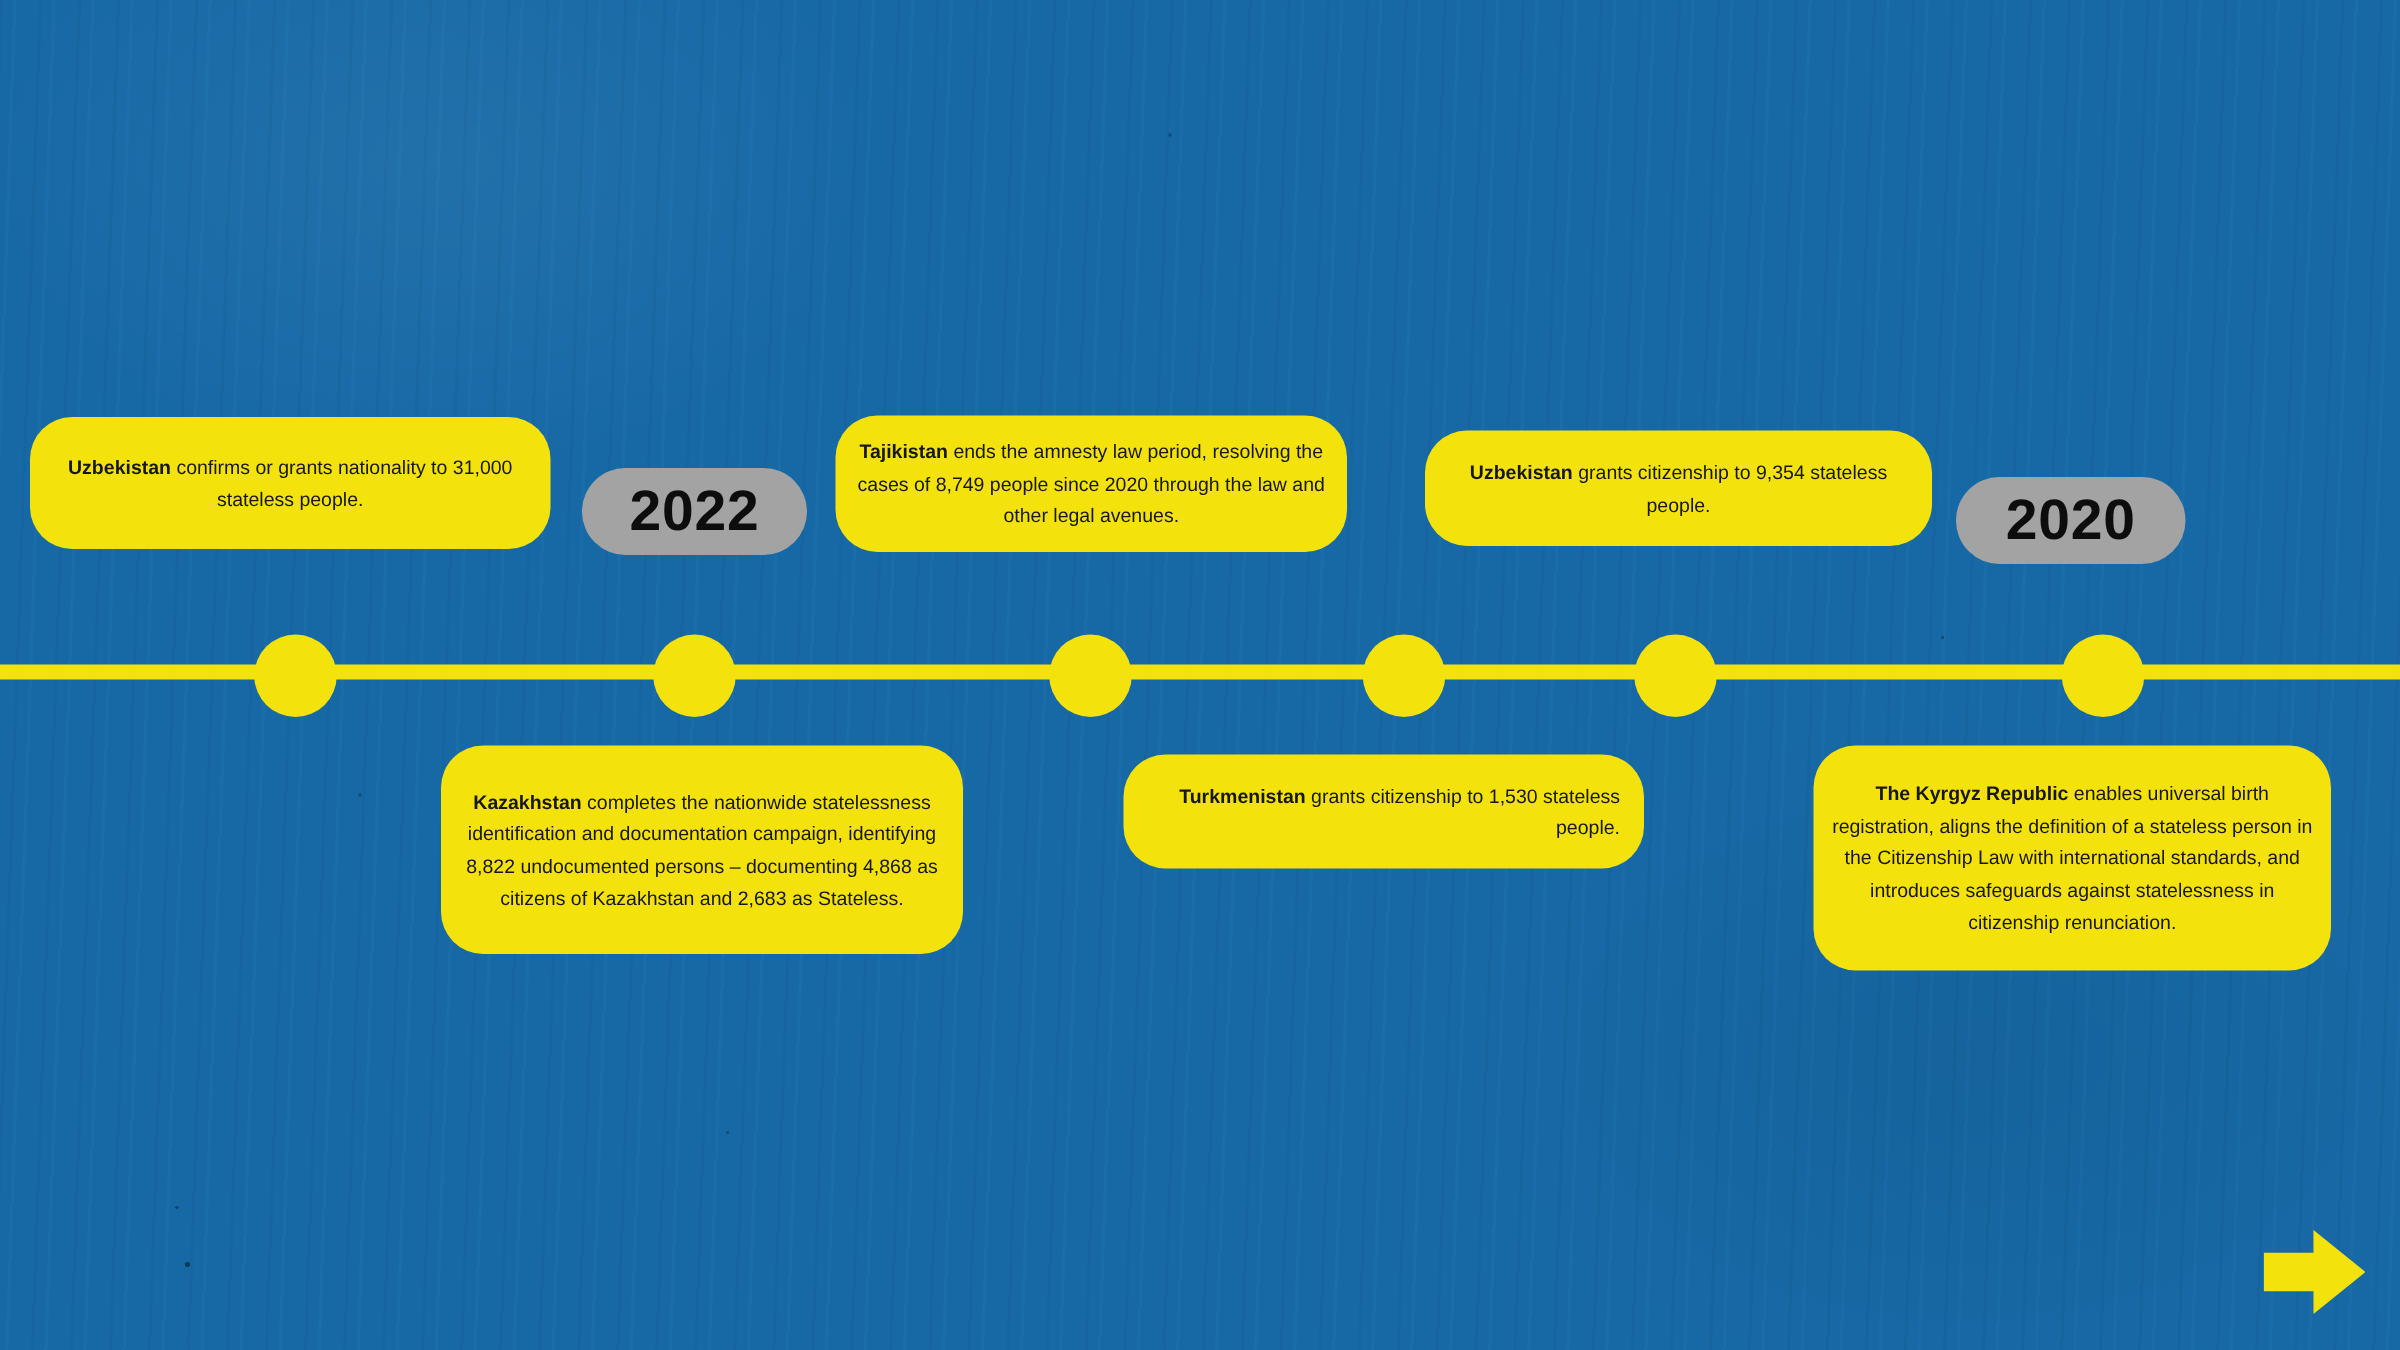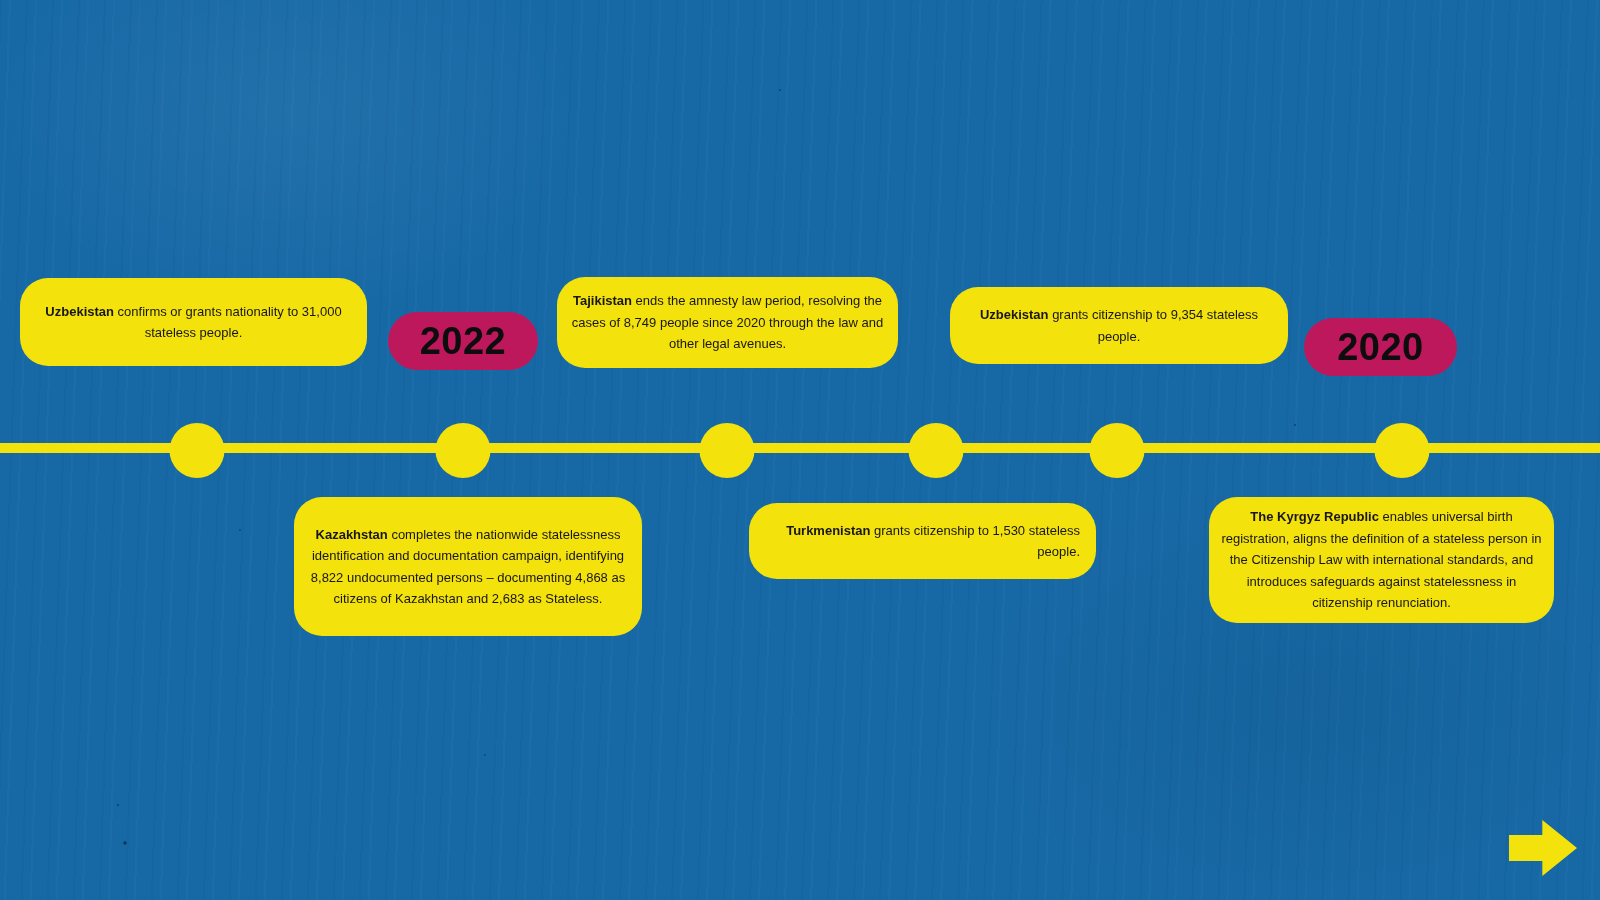--- a/index.html
+++ b/index.html
@@ -63,39 +63,39 @@
   .card p {
     margin: 0;
     font-size: 13px;
     line-height: 21.5px;
   }
   .card .lead {
     font-weight: bold;
   }
   .year-pill {
     position: absolute;
-    background: #be185d;
+    background: #a3a3a3;
     border-radius: 999px;
     display: flex;
     align-items: center;
     justify-content: center;
     color: #0d0d0d;
     font-size: 38px;
     font-weight: bold;
     letter-spacing: 0.5px;
     box-sizing: border-box;
   }
   .card-uz2022 { left: 20px;   top: 278px; width: 347px; height: 88px; text-align: center;  }
   .pill-2022   { left: 388px;  top: 312px; width: 150px; height: 58px;  }
   .card-tj     { left: 557px;  top: 277px; width: 341px; height: 91px; padding: 6px 10px; }
   .card-uz2023 { left: 950px;  top: 287px; width: 338px; height: 77px; justify-content: flex-end;  }
   .pill-2023   { left: 1304px; top: 318px; width: 153px; height: 58px;  }
   .card-kz     { left: 294px;  top: 497px; width: 348px; height: 139px; }
   .card-tm     { left: 749px;  top: 503px; width: 347px; height: 76px; text-align: right;  }
-  .card-kg     { left: 1209px; top: 497px; width: 345px; height: 126px; padding: 6px 8px; }
+  .card-kg     { left: 1209px; top: 497px; width: 345px; height: 150px; padding: 6px 8px; }
   .next-arrow {
     position: absolute;
     left: 1509px;
     top: 820px;
     width: 68px;
     height: 56px;
     background: #f4e20c;
     clip-path: polygon(0 27%, 49% 27%, 49% 0, 100% 50%, 49% 100%, 49% 73%, 0 73%);
     cursor: pointer;
     border: none;

